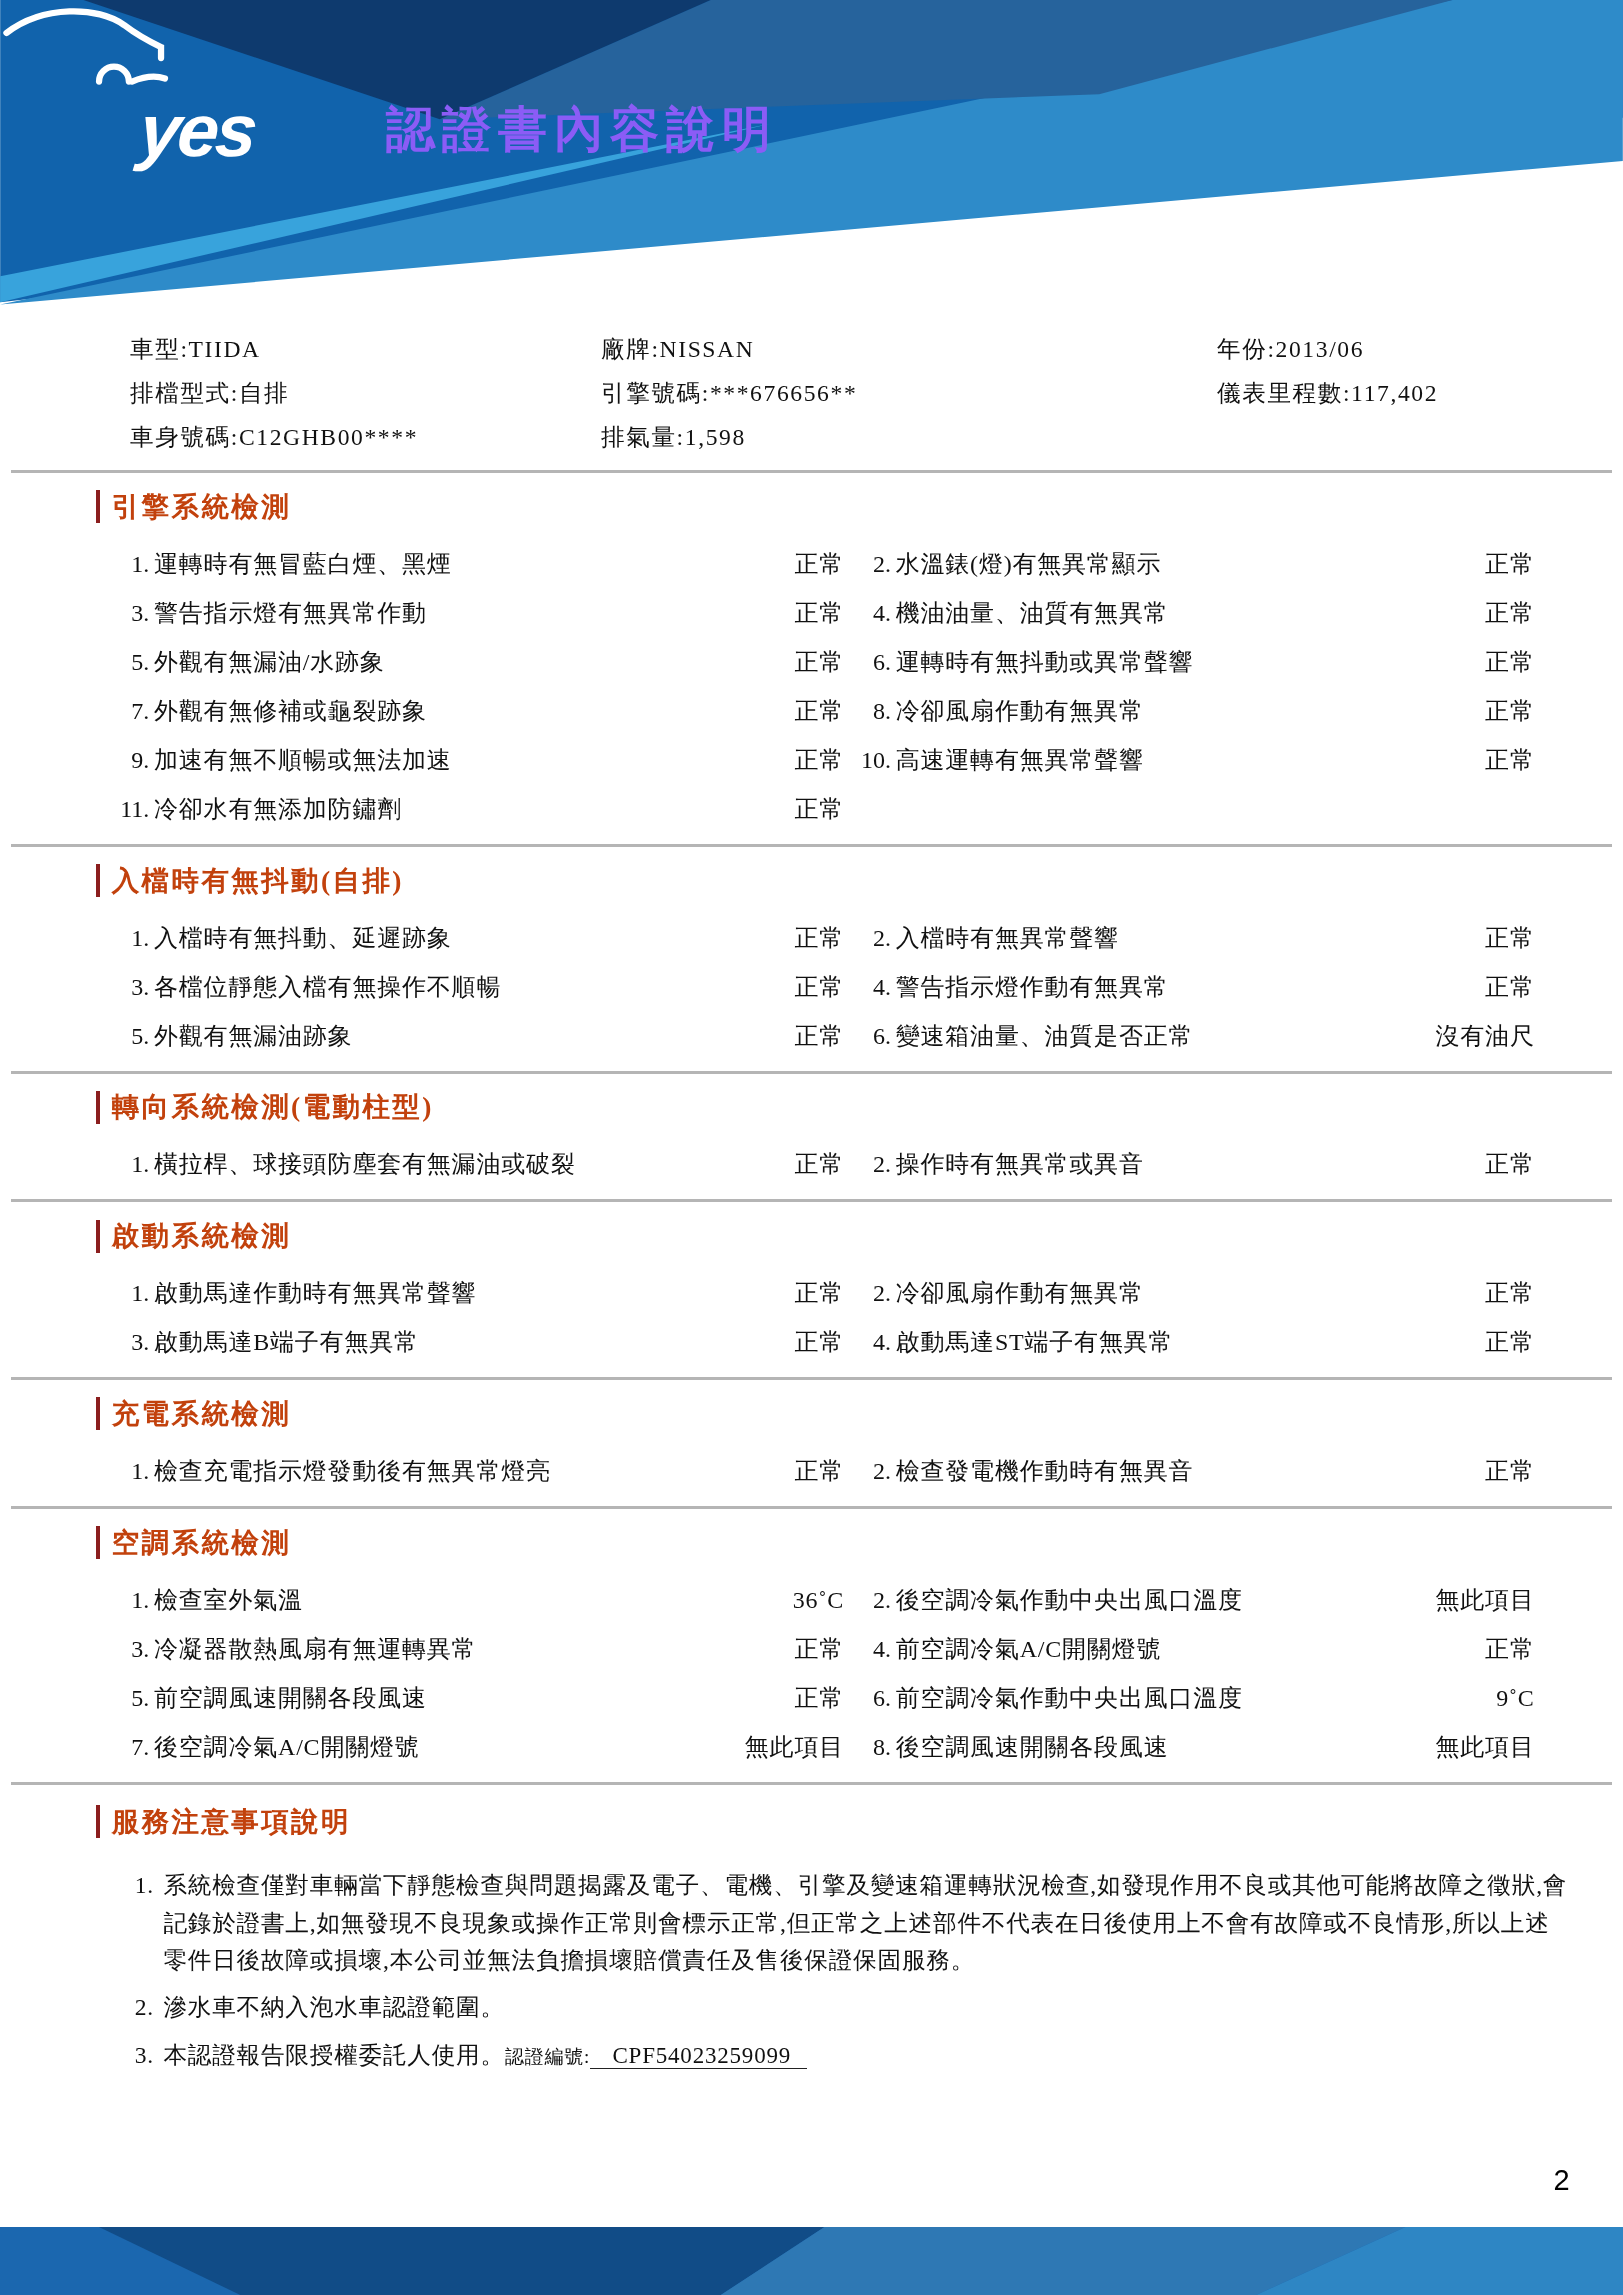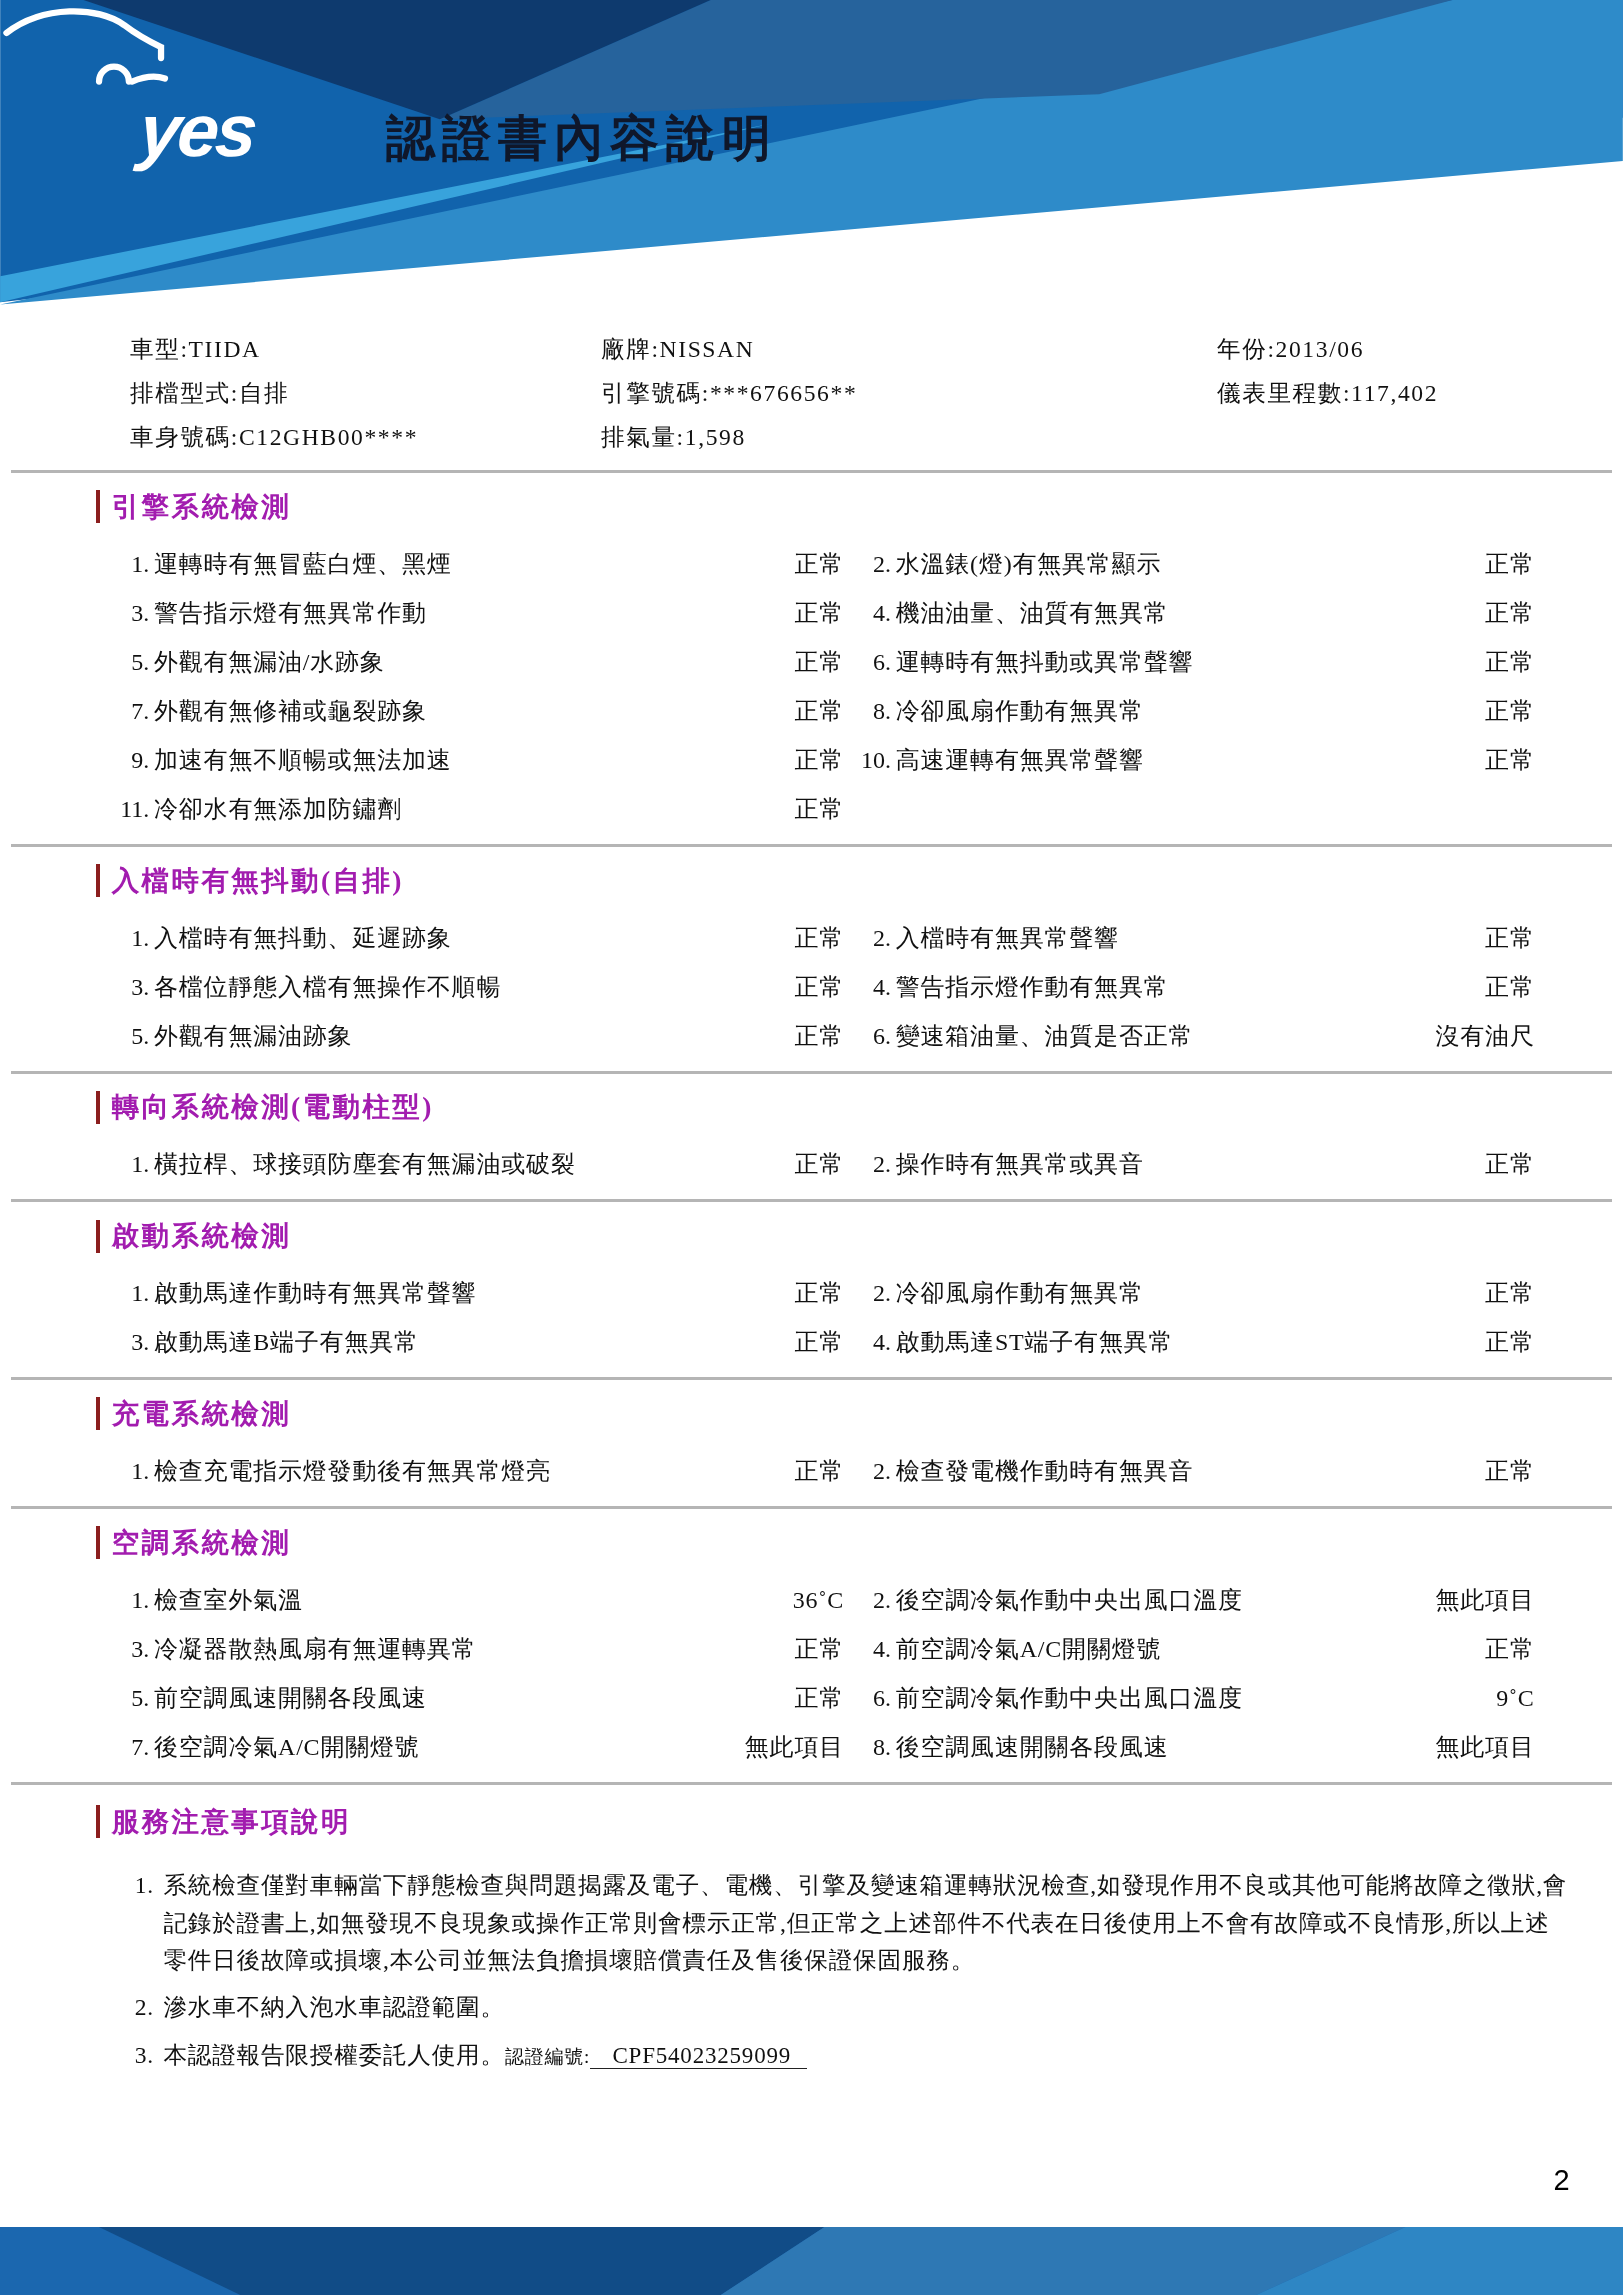--- a/index.html
+++ b/index.html
@@ -12,35 +12,35 @@
   .header{position:relative;width:1623px;height:308px;}
   .header svg{position:absolute;top:0;left:0;}
   .logo{
     position:absolute;top:88px;left:140px;
     font-size:74px;font-weight:800;font-style:italic;color:#fff;
     letter-spacing:-3.1px;transform:skewX(-6deg);
     font-family:"Liberation Sans", sans-serif;
   }
   .logo-car{position:absolute;top:61px;left:259px;}
   .page-title{
-    position:absolute;top:106px;left:386px;
-    font-size:49px;font-weight:700;color:#0f172a;letter-spacing:7px;
+    position:absolute;top:97px;left:386px;
+    font-size:49px;font-weight:700;color:#8b5cf6;letter-spacing:7px;
   }
   
   .vehicle{
     display:grid;grid-template-columns:471px 616px 1fr;
     margin:19px 31px 11px 130px;
     font-size:23.6px;line-height:44px;letter-spacing:1.6px;
   }
   
   .divider{height:3.1px;background:#B5B5B5;margin:4.7px 11px;}
   
   .sec-head{display:flex;align-items:center;margin:15.7px 0 25px 96px;}
   .sec-bar{width:3.9px;height:33px;background:#8B1E1E;margin-right:11.8px;}
-  .sec-title{font-size:27.5px;color:#a21caf;font-weight:600;letter-spacing:2.4px;margin:0;}
+  .sec-title{font-size:27.5px;color:#c2410c;font-weight:600;letter-spacing:2.4px;margin:0;}
   .crow{
     display:grid;
     grid-template-columns:36px 572px 118px 15.7px 36px 521px 118px;
     margin:0 0 21px 118px;
     font-size:24px;line-height:28px;align-items:baseline;
   }
   .inum{text-align:right;padding-right:4.7px;}
   .itext{letter-spacing:0.8px;}
   .ires{text-align:right;letter-spacing:0.8px;}
   

